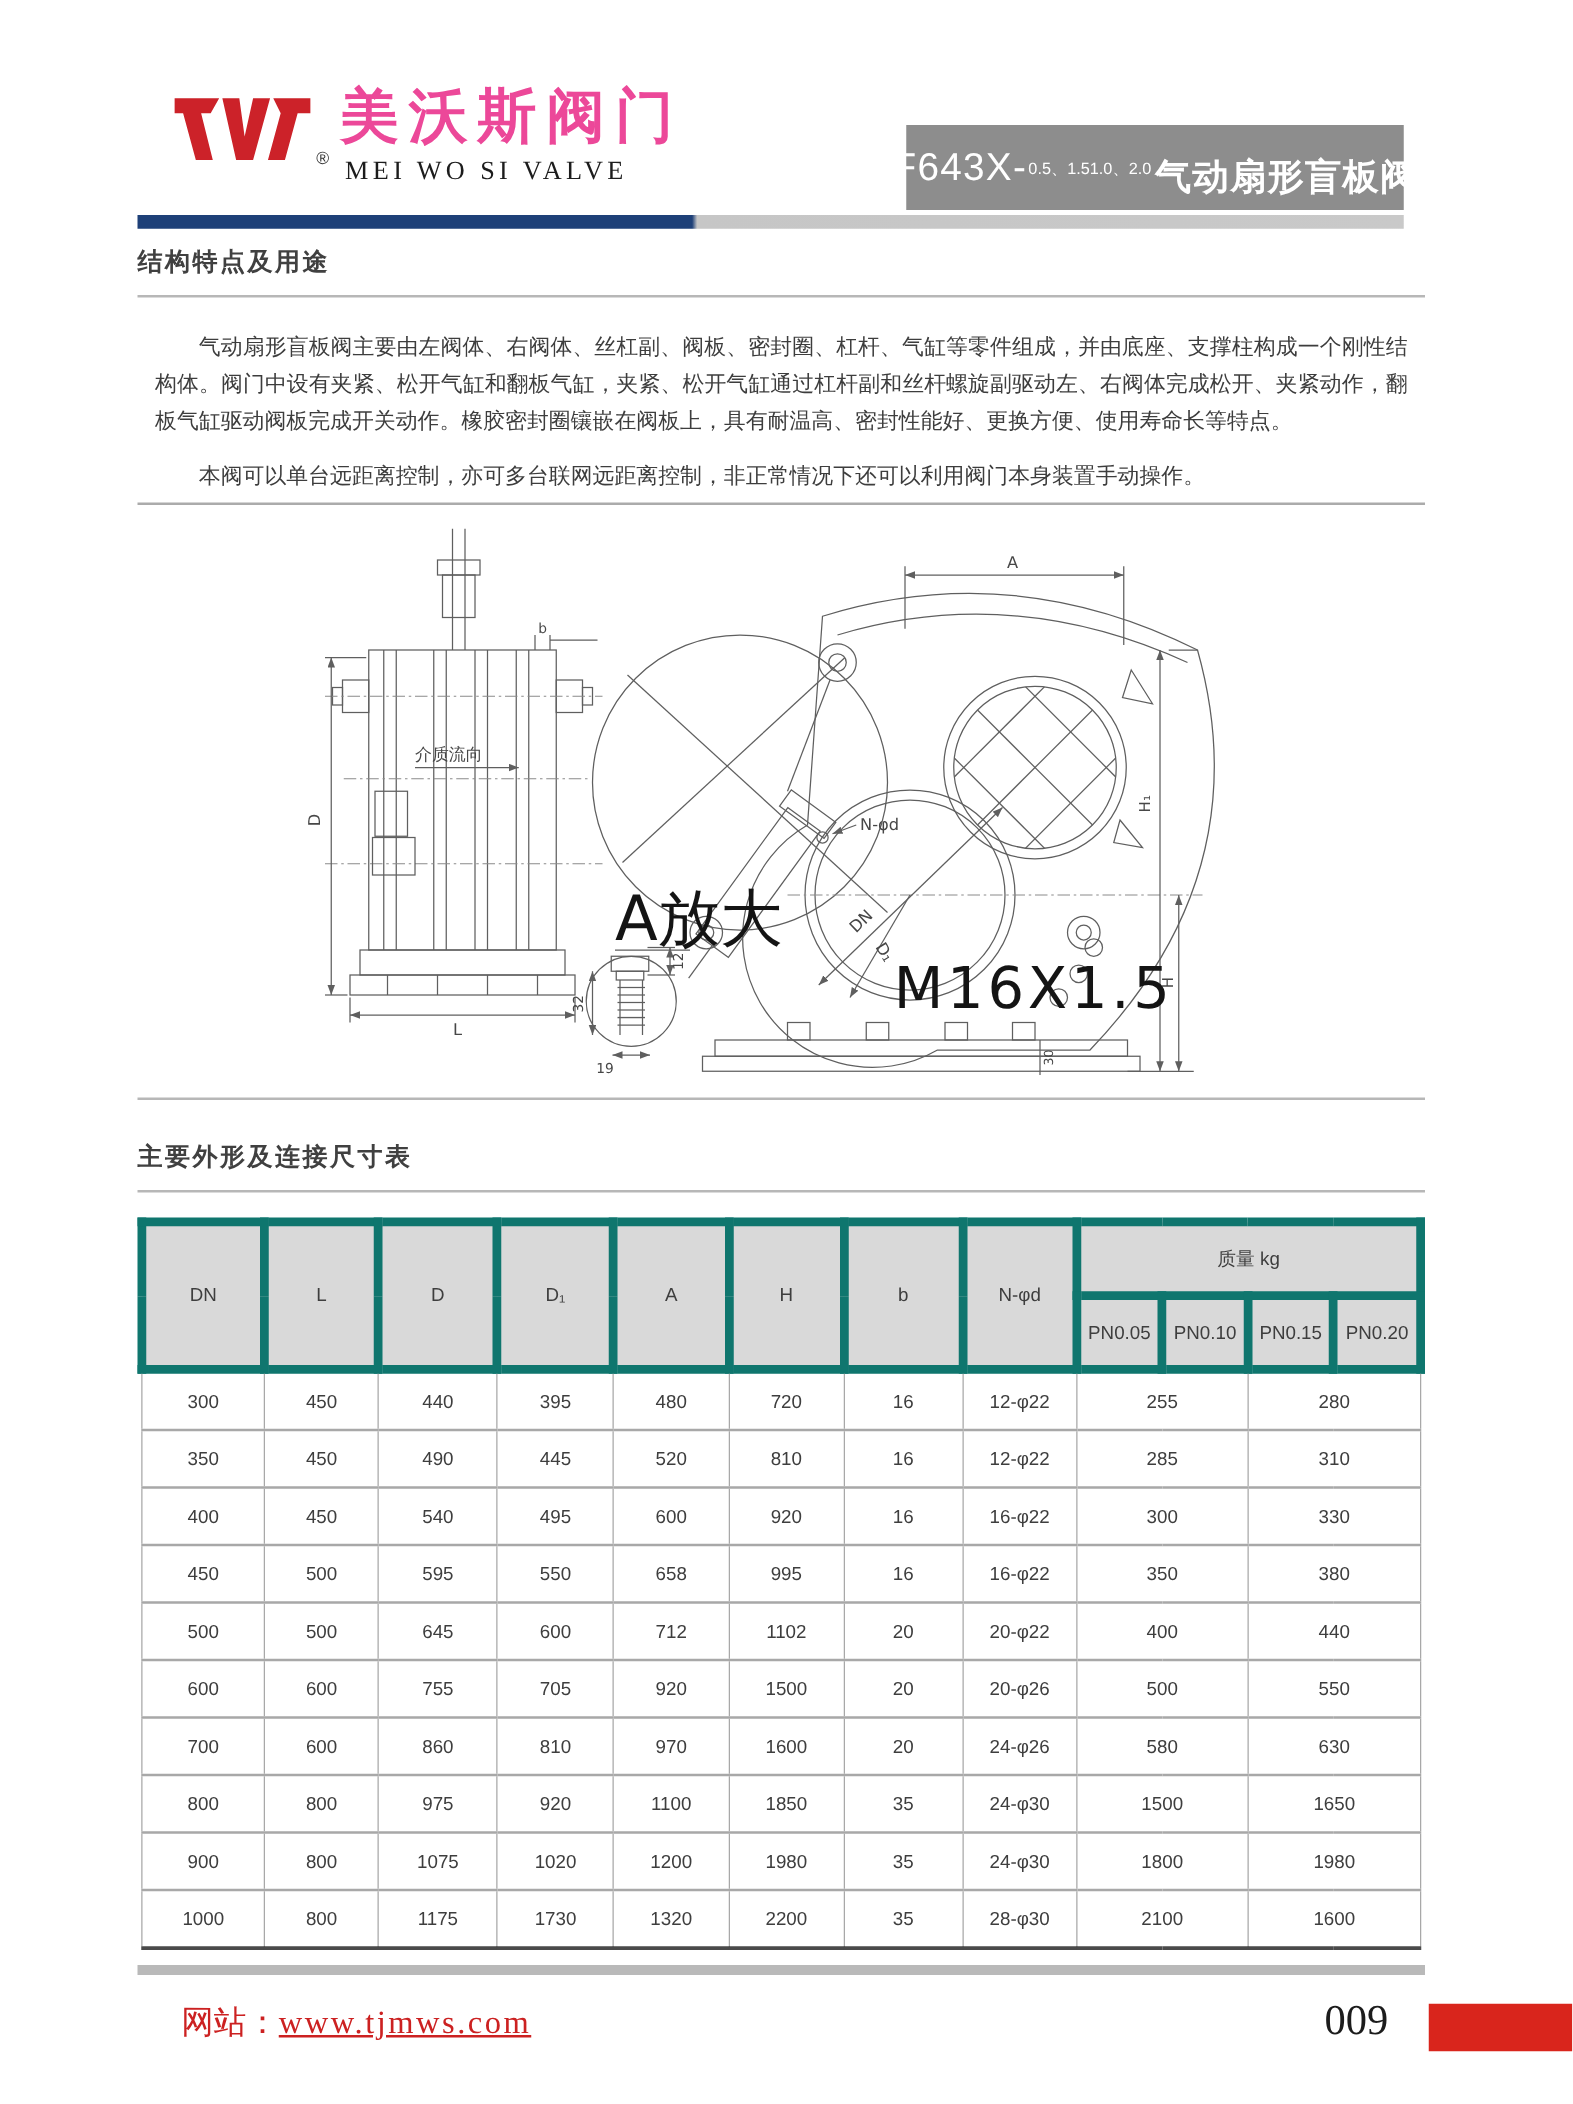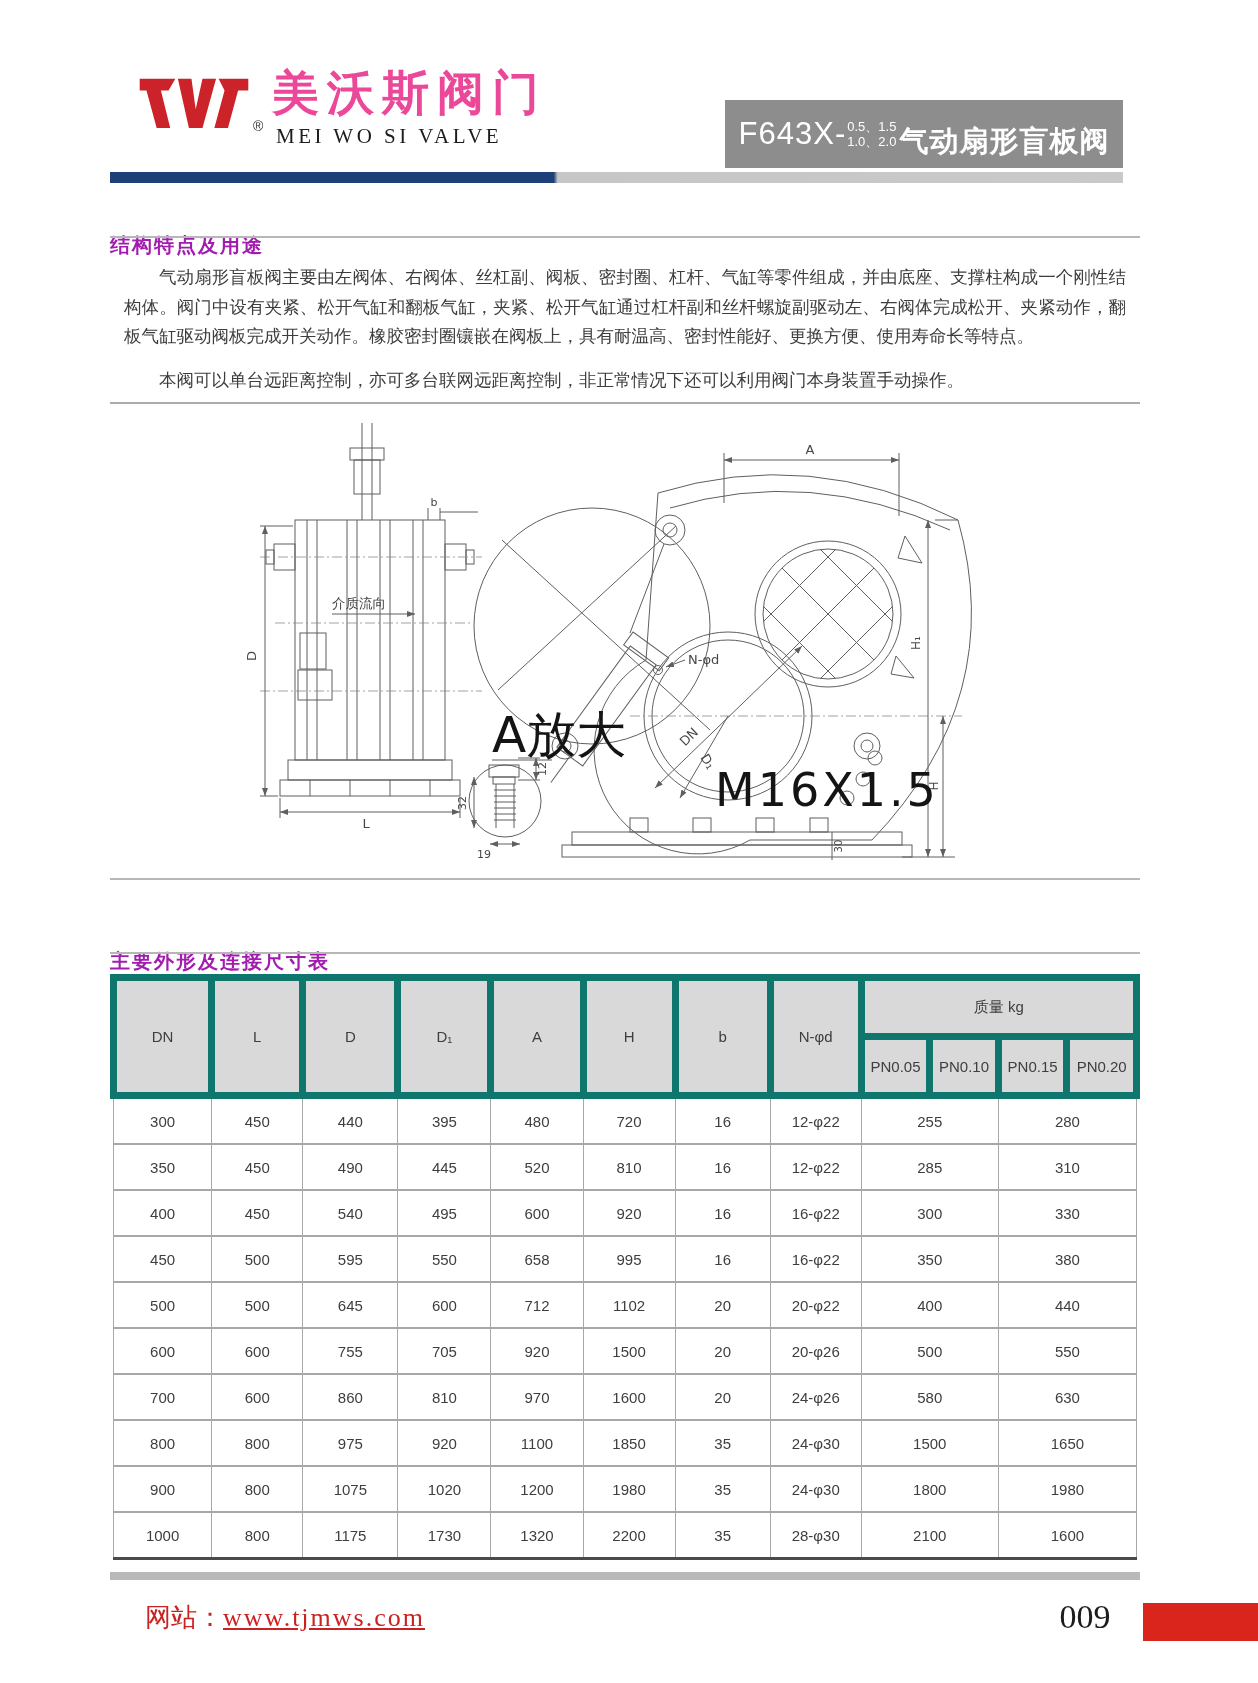--- a/index.html
+++ b/index.html
@@ -9,28 +9,28 @@
   
   .logo-mark{position:absolute;left:138px;top:68px;width:112px;height:74px;}
   .reg-mark{position:absolute;left:253px;top:118px;font-size:14px;color:#333;}
   .brand-cn{position:absolute;left:272px;top:62px;font-family:"DejaVu Serif","Liberation Serif",serif;
             font-weight:700;font-size:47px;letter-spacing:8px;color:#ec4899;white-space:nowrap;}
   .brand-en{position:absolute;left:276px;top:124px;font-family:"Liberation Serif","DejaVu Serif",serif;
             font-size:21px;letter-spacing:3.5px;color:#1c1c1c;white-space:nowrap;}
   .model-banner{position:absolute;left:725px;top:100px;width:398px;height:68px;background:#8d8d8d;
             color:#ffffff;display:flex;align-items:center;justify-content:center;white-space:nowrap;}
   .model-prefix{font-size:31px;letter-spacing:1px;}
-  .pressure-stack{display:flex;flex-direction:column;font-size:13px;line-height:15px;margin:0 3px 0 1px;
+  .pressure-stack{display:flex;font-size:13px;line-height:15px;margin:0 3px 0 1px;
             letter-spacing:0;}
   .product-name{font-size:29px;font-weight:700;letter-spacing:1px;margin-top:16px;}
   .header-bar{position:absolute;left:110px;top:172px;width:1013px;height:11px;
             background:linear-gradient(90deg,#1e4078 0%,#1e4078 43.8%,#c6c6c6 44.2%,#c9c9c9 100%);}
 
   
-  .sec-title{position:absolute;left:110px;font-size:20px;font-weight:700;color:#a21caf;letter-spacing:2px;margin-top:36px;}
+  .sec-title{position:absolute;left:110px;font-size:20px;font-weight:700;color:#404040;letter-spacing:2px;}
   .rule{position:absolute;left:110px;width:1030px;height:2px;background:#b7b7b7;}
   .intro-text{position:absolute;left:110px;top:249px;width:1030px;font-size:17.5px;line-height:29.5px;
             text-align:justify;color:#3d3d3d;}
   .intro-text p{margin:14px;text-indent:2em;}
 
   
   .drawing-wrap{position:absolute;left:110px;top:408px;width:1030px;height:462px;}
   .drawing-wrap svg{width:100%;height:100%;}
   .dln{stroke:#5f5f5f;fill:none;stroke-width:1;}
   .dcl{stroke:#8a8a8a;fill:none;stroke-width:0.8;stroke-dasharray:10 3 2 3;}

